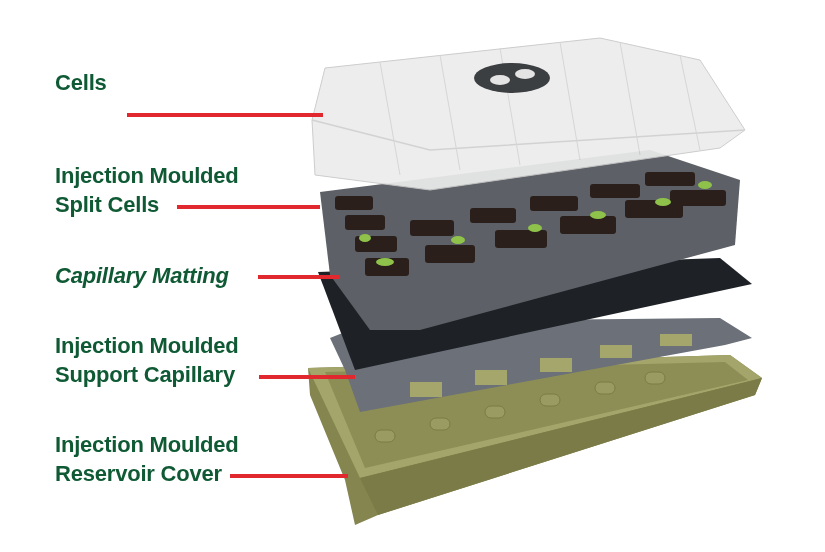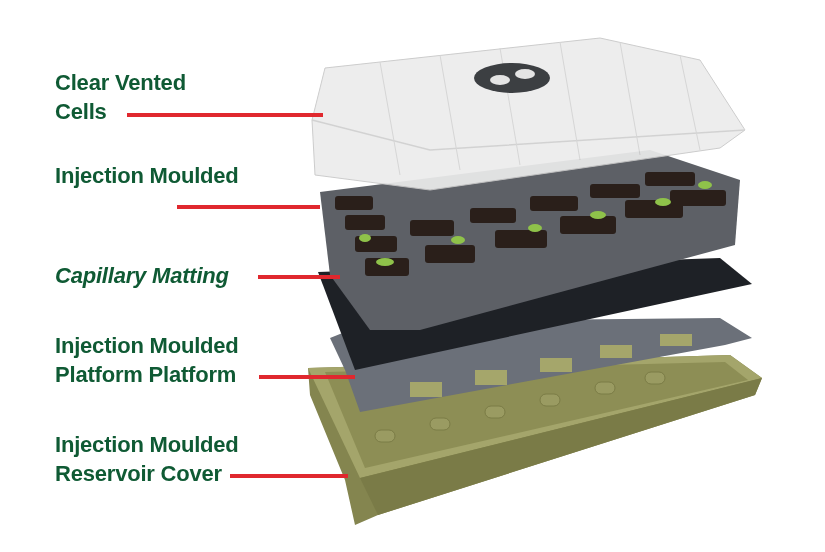--- a/index.html
+++ b/index.html
@@ -82,38 +82,38 @@
       <line x1="620" y1="42" x2="640" y2="155"></line>
       <line x1="680" y1="55" x2="700" y2="150"></line>
     </g>
     <ellipse cx="512" cy="78" rx="38" ry="15" fill="#2c2f33"></ellipse>
     <ellipse cx="500" cy="80" rx="10" ry="5" fill="#e2e2e2"></ellipse>
     <ellipse cx="525" cy="74" rx="10" ry="5" fill="#e2e2e2"></ellipse>
   </g>
 </svg>
 
 <div class="label" style="top:68px;">
-  <span>Clear Vented</span>
   <span>Cells</span>
 </div>
 <div class="leader" style="left:127px;top:113px;width:196px;"></div>
 
 <div class="label" style="top:161px;">
   <span>Injection Moulded</span>
+  <span>Split Cells</span>
 </div>
 <div class="leader" style="left:177px;top:205px;width:143px;"></div>
 
 <div class="label" style="top:261px;font-style:italic;">
   <span>Capillary Matting</span>
 </div>
 <div class="leader" style="left:258px;top:275px;width:82px;"></div>
 
 <div class="label" style="top:331px;">
   <span>Injection Moulded</span>
-  <span>Platform Platform</span>
+  <span>Support Capillary</span>
 </div>
 <div class="leader" style="left:259px;top:375px;width:96px;"></div>
 
 <div class="label" style="top:430px;">
   <span>Injection Moulded</span>
   <span>Reservoir Cover</span>
 </div>
 <div class="leader" style="left:230px;top:474px;width:118px;"></div>
 
 </body></html>

